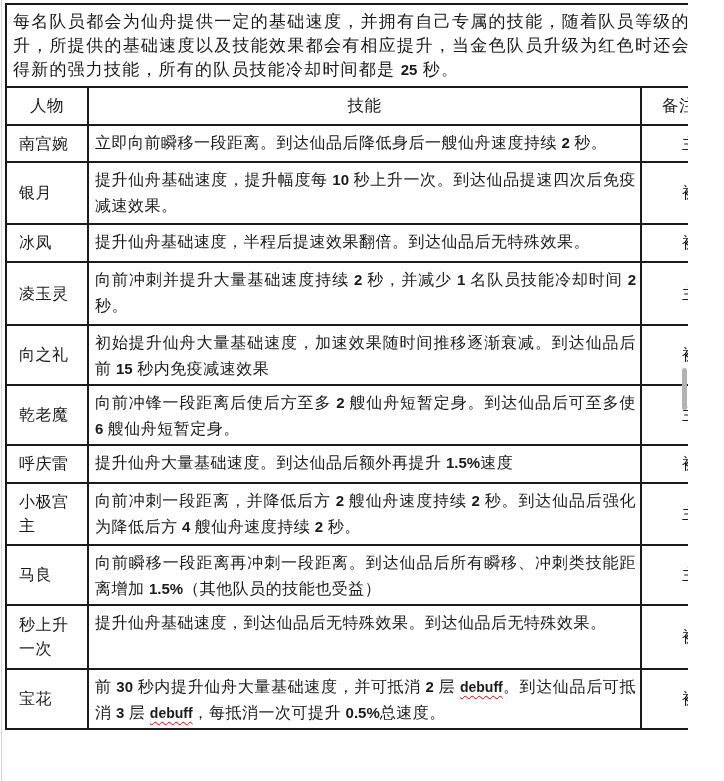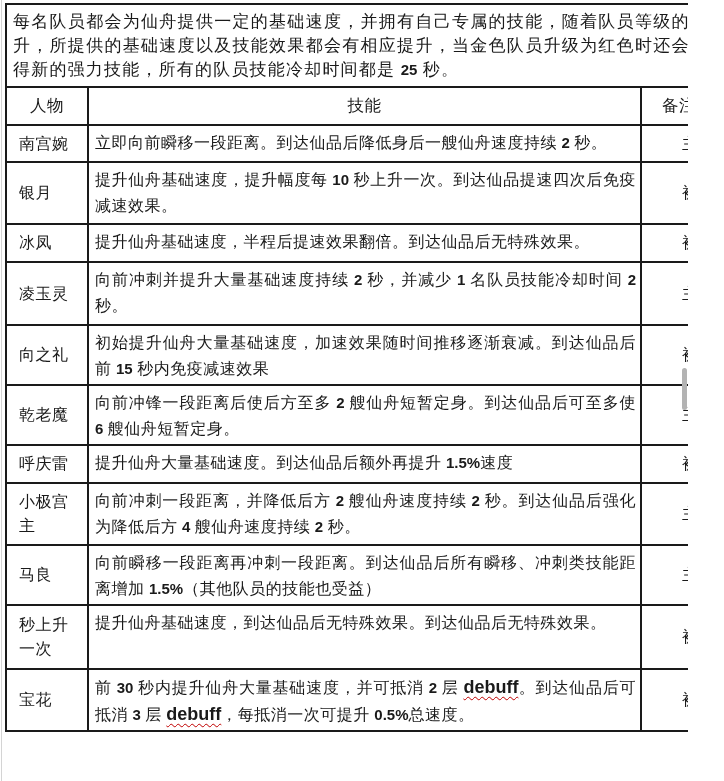--- a/index.html
+++ b/index.html
@@ -46,21 +46,21 @@
   }
   td.note{
     text-align:right; vertical-align:middle; line-height:22px;
   }
   b.num{
     font-family:"Liberation Sans","DejaVu Sans",sans-serif;
     font-weight:700; font-size:15px; letter-spacing:0;
   }
   b.sp{
     font-family:"Liberation Sans","DejaVu Sans",sans-serif;
-    font-weight:700; font-size:18px; letter-spacing:0;
+    font-weight:700; font-size:14px; letter-spacing:0;
     text-decoration:underline; text-decoration-style:wavy;
     text-decoration-color:#c00000; text-decoration-thickness:1px;
     text-underline-offset:3px;
   }
   .scrollbar{
     position:absolute; right:0; top:0; width:7px; height:781px;
     background:transparent;
   }
   .scrollbar .thumb{
     position:absolute; left:1px; top:368px; width:5px; height:42px;

